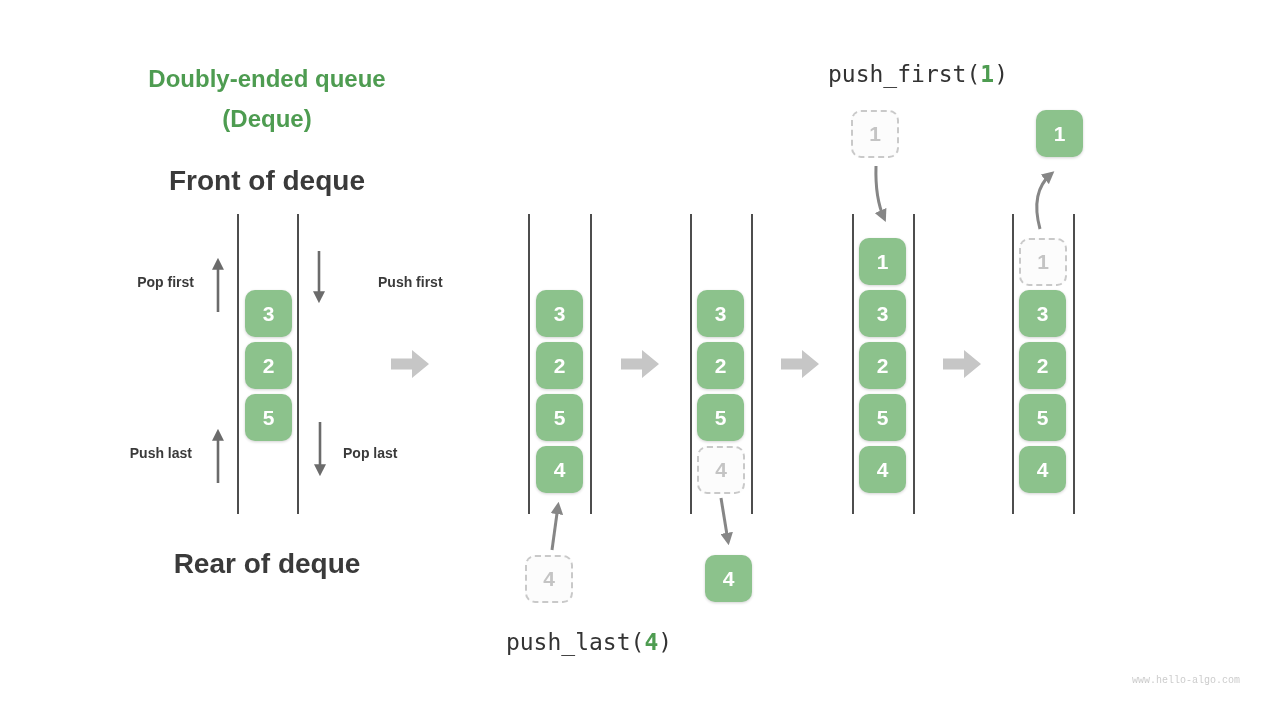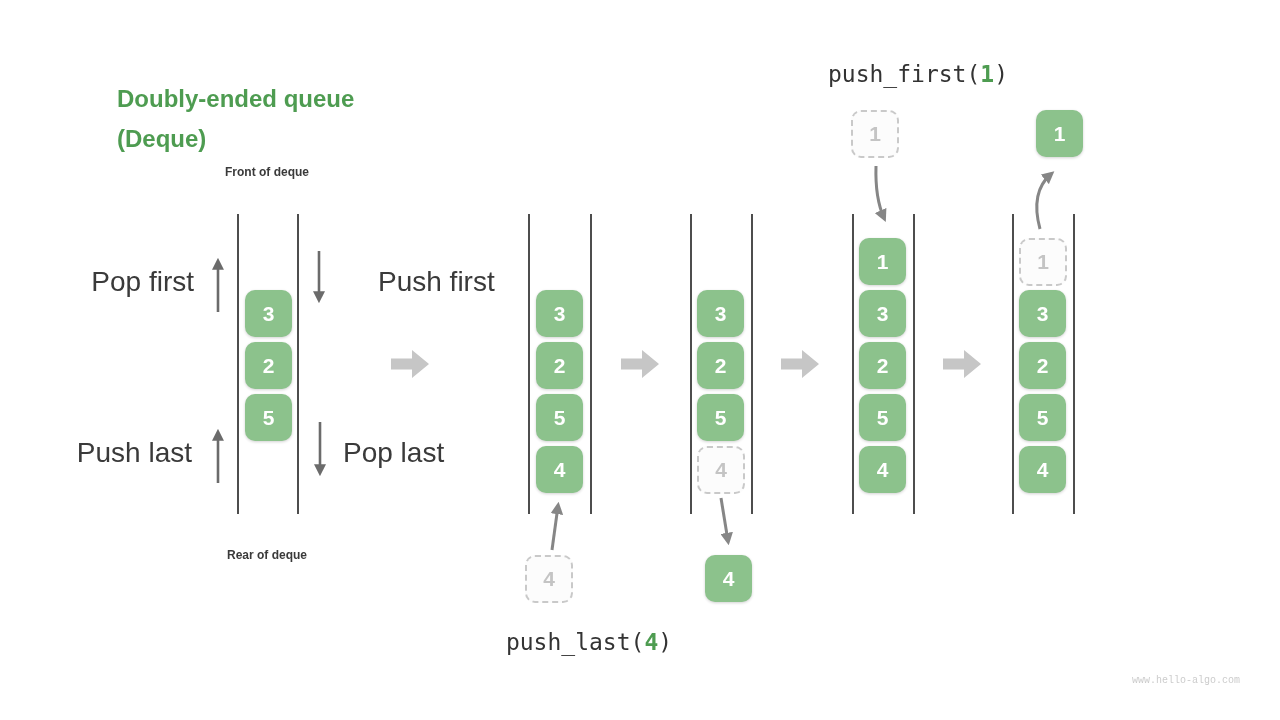--- a/index.html
+++ b/index.html
@@ -16,28 +16,28 @@
     --transfer-arrow:#868686;
     --block-arrow:#c6c6c6;
     --watermark:#cccccc;
   }
   html,body{margin:0;padding:0;background:#ffffff;}
   .canvas{
     position:relative;width:1280px;height:720px;background:#ffffff;
     font-family:"Liberation Sans",sans-serif;overflow:hidden;
   }
   .title{
-    position:absolute;left:117px;top:59px;width:300px;text-align:left;
-    color:var(--accent-green);font-weight:bold;font-size:24px;line-height:40px;margin-top:20px;
+    position:absolute;left:117px;top:59px;width:300px;text-align:center;
+    color:var(--accent-green);font-weight:bold;font-size:24px;line-height:40px;
   }
   .struct-label{
-    position:absolute;color:var(--label-text);font-weight:bold;font-size:12px;
+    position:absolute;color:var(--label-text);font-weight:bold;font-size:28px;
   }
   .center300{width:300px;text-align:center;left:117px;}
-  .side-label{position:absolute;color:var(--label-text);font-weight:normal;font-size:28px;line-height:22px;}
+  .side-label{position:absolute;color:var(--label-text);font-weight:bold;font-size:14px;line-height:22px;}
   .wall{position:absolute;width:2px;top:214px;height:300px;background:var(--wall);}
   .cell{
     position:absolute;width:47px;height:47px;border-radius:10px;
     background:var(--cell-green);color:var(--cell-text);
     display:flex;align-items:center;justify-content:center;
     font-size:21px;font-weight:bold;
     box-shadow:0 1px 3px rgba(0,0,0,0.18);
   }
   .ghost{
     position:absolute;width:48px;height:48px;border-radius:10px;box-sizing:border-box;

